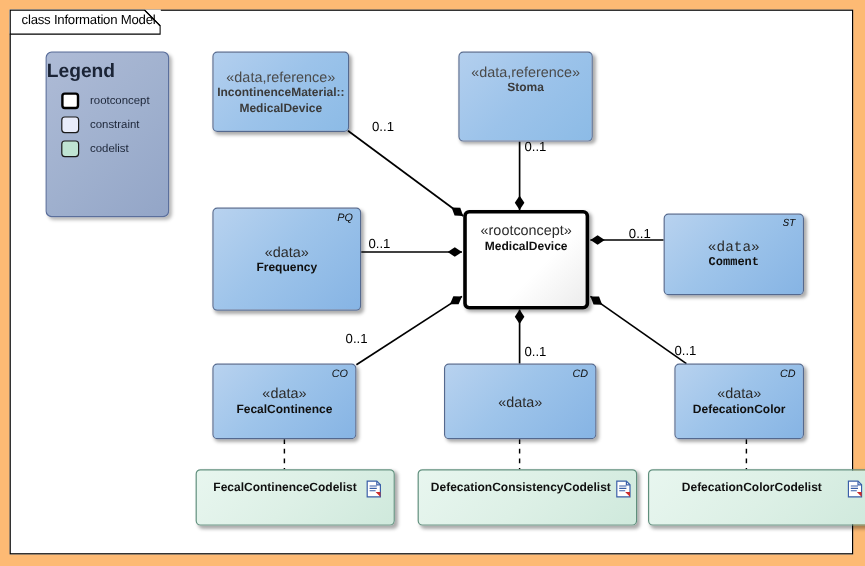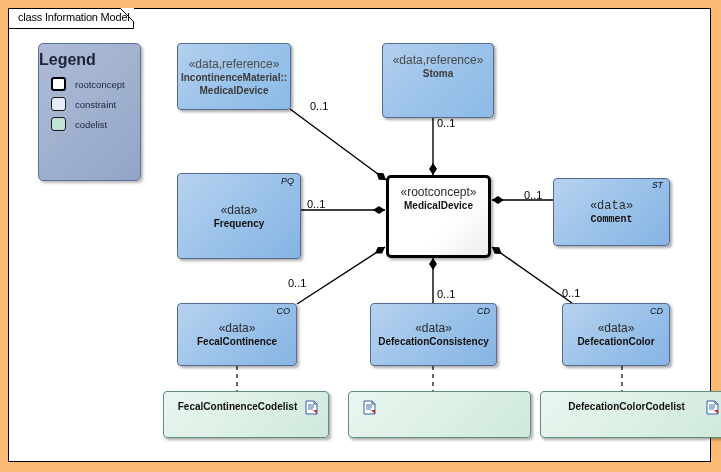--- a/index.html
+++ b/index.html
@@ -296,21 +296,20 @@
     <div class="inner">
       <div class="stereo">«data»</div>
       <div class="nodename">FecalContinence</div>
     </div>
   </div>
 
   <div class="node data" style="left:370px; top:303px; width:127px; height:63px;">
     <div class="dtype">CD</div>
     <div class="inner">
       <div class="stereo">«data»</div>
-      <div class="nodename">DefecationConsistency</div>
     </div>
   </div>
 
   <div class="node data" style="left:562px; top:303px; width:108px; height:63px;">
     <div class="dtype">CD</div>
     <div class="inner">
       <div class="stereo">«data»</div>
       <div class="nodename">DefecationColor</div>
     </div>
   </div>
@@ -324,20 +323,21 @@
           <path d="M9,1 L9,4 L12,4" fill="none" stroke="#3a5fa8" stroke-width="1"></path>
           <path d="M3,5 L9,5 M3,7 L9,7 M3,9 L8,9" stroke="#3a5fa8" stroke-width="0.9"></path>
           <path d="M8,10 L12,10 L12,14 Z" fill="#cc2b2b"></path>
         </svg>
       </span>
     </div>
   </div>
 
   <div class="node codelist" style="left:348px; top:391px; width:183px; height:47px;">
     <div class="inner">
+      <span class="codelist-name">DefecationConsistencyCodelist</span>
       <span class="doc-icon">
         <svg width="13" height="15" viewBox="0 0 13 15">
           <path d="M1,1 L9,1 L12,4 L12,14 L1,14 Z" fill="#ffffff" stroke="#3a5fa8" stroke-width="1"></path>
           <path d="M9,1 L9,4 L12,4" fill="none" stroke="#3a5fa8" stroke-width="1"></path>
           <path d="M3,5 L9,5 M3,7 L9,7 M3,9 L8,9" stroke="#3a5fa8" stroke-width="0.9"></path>
           <path d="M8,10 L12,10 L12,14 Z" fill="#cc2b2b"></path>
         </svg>
       </span>
     </div>
   </div>

